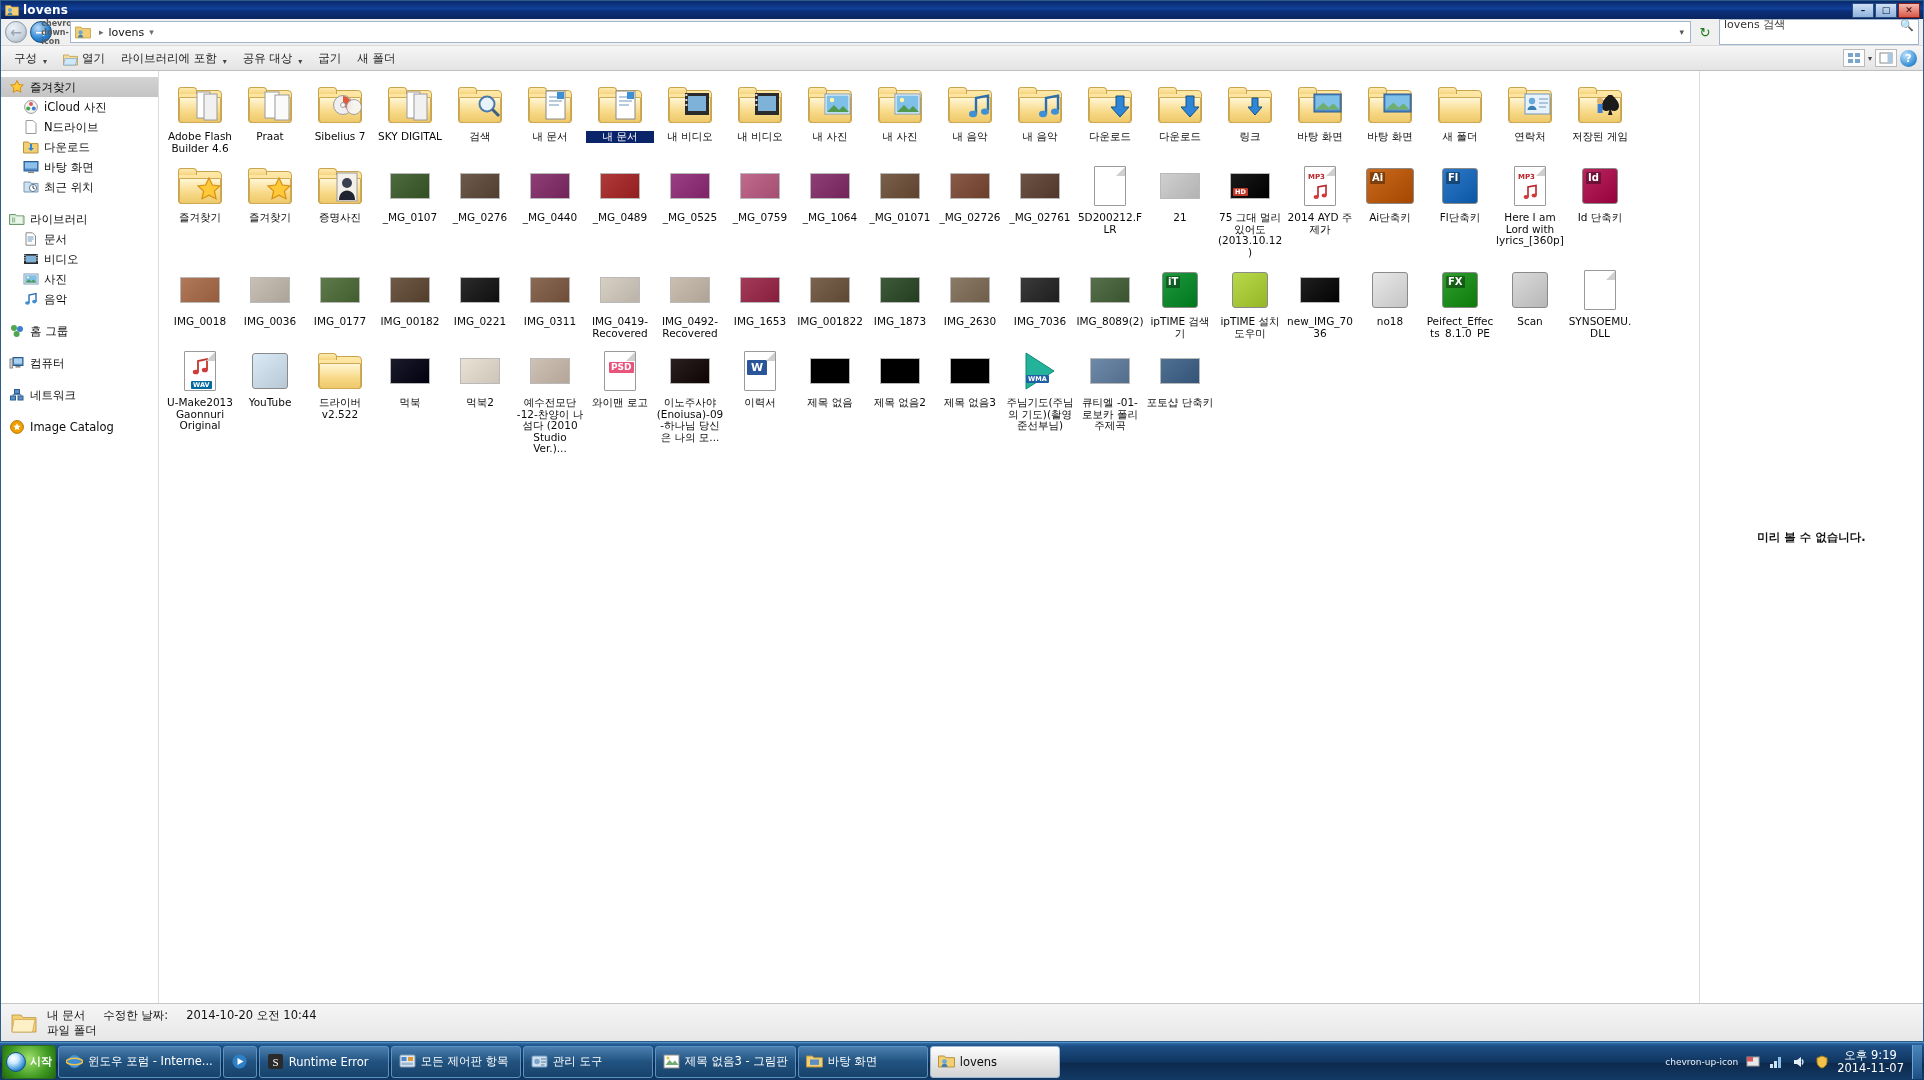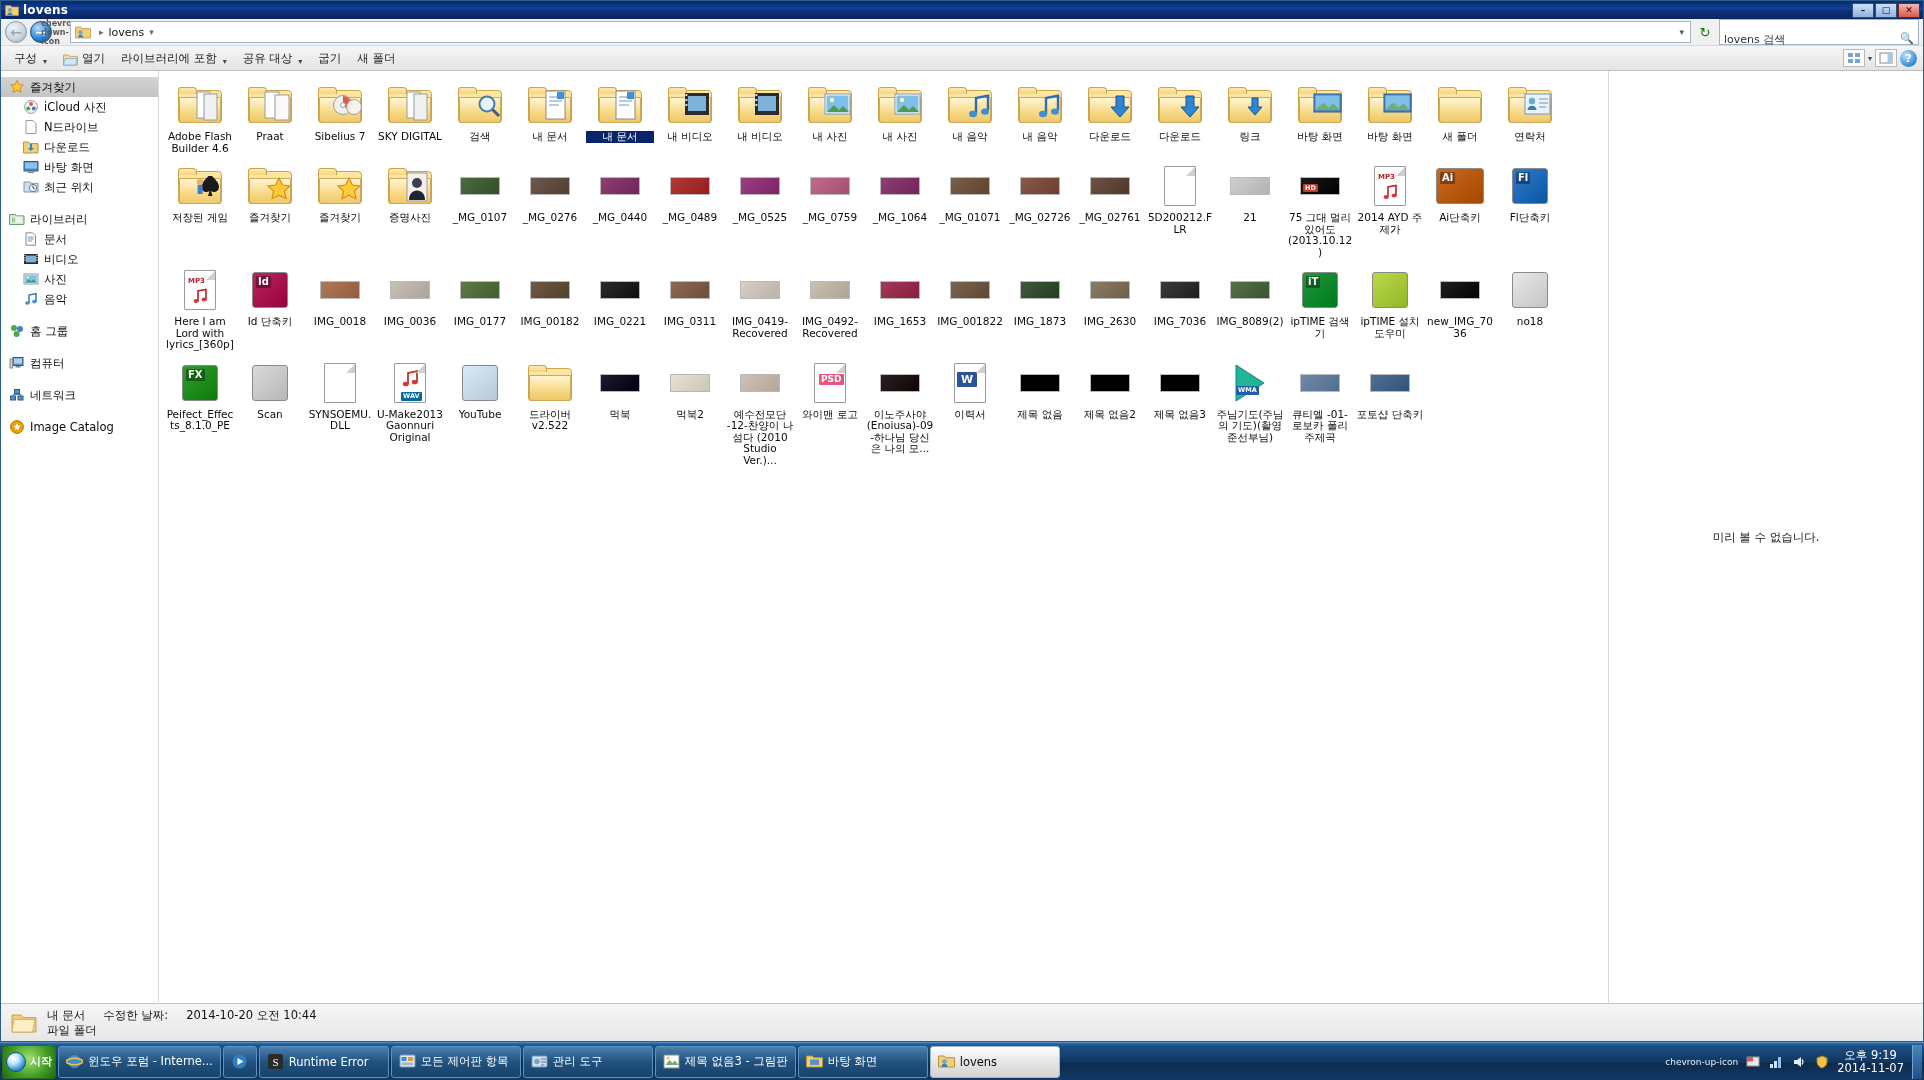--- a/index.html
+++ b/index.html
@@ -94,21 +94,21 @@
   .addr-crumb { color:#111; }
   .addr-caret { margin-left: auto; color:#555; font-size:9px; padding-right:4px;}
   .refreshbtn {
     width: 22px; height: 22px;
     display:flex;align-items:center;justify-content:center;
     color:#1a7a1a;font-size:13px;flex:none;
   }
   .searchbox {
     width: 200px; height: 22px;
     background:#fff;border:1px solid #9fb6cd;
-    display:flex;align-items:flex-start;padding:12px 4px;
+    display:flex;align-items:flex-end;padding:12px 4px;
     font-size:11px;color:#333;flex:none;
   }
 
   
   .commandbar {
     height: 26px;
     background: linear-gradient(to bottom,#f6f6f6,#e4e4e4);
     border-top: 1px solid #d9d9d9;
     border-bottom: 1px solid #bfbfbf;
     display: flex; align-items: center;
@@ -181,25 +181,25 @@
     word-wrap: break-word;
     overflow: hidden;
     max-height: 60px;
   }
   .cell.selected .lbl {
     background: #0a246a; color: #fff;
   }
 
   
   .previewpane {
-    width: 315px; flex: none;
+    width: 224px; flex: none;
     border-left: 1px solid #dcdcdc;
     background: #fff;
     display:flex;align-items:center;justify-content:center;
-    font-size:11.5px;color:#111;
+    font-size:11.5px;color:#111;font-weight:bold;
   }
 
   
   .detailsbar {
     height: 38px; flex: none;
     background: linear-gradient(to bottom,#f5f5f5,#e7e7e7);
     border-top: 1px solid #c6c6c6;
     display: flex; align-items: center;
     padding: 0 10px; gap: 10px;
     font-size: 11.5px; color: #111;
@@ -286,21 +286,21 @@
     width: 32px; height: 40px; position:relative;
     background:#fff;border:1px solid #9a9a9a;
     border-radius: 1px;
   }
   .paper:after{
     content:"";position:absolute;right:0;top:0;
     border-width: 0 0 9px 9px;border-style:solid;
     border-color: transparent transparent #cfcfcf transparent;
   }
   .photo {
-    width: 40px; height: 18px; border:1px solid #b9b9b9;
+    width: 40px; height: 26px; border:1px solid #b9b9b9;
     background:#ddd; position:relative; overflow:hidden;
   }
   .badge {
     position:absolute; font-size:6.5px; font-weight:bold; color:#fff;
     padding:1px 2px; border-radius:1px; line-height:1;
   }
 </style>
 </head>
 <body>
 

